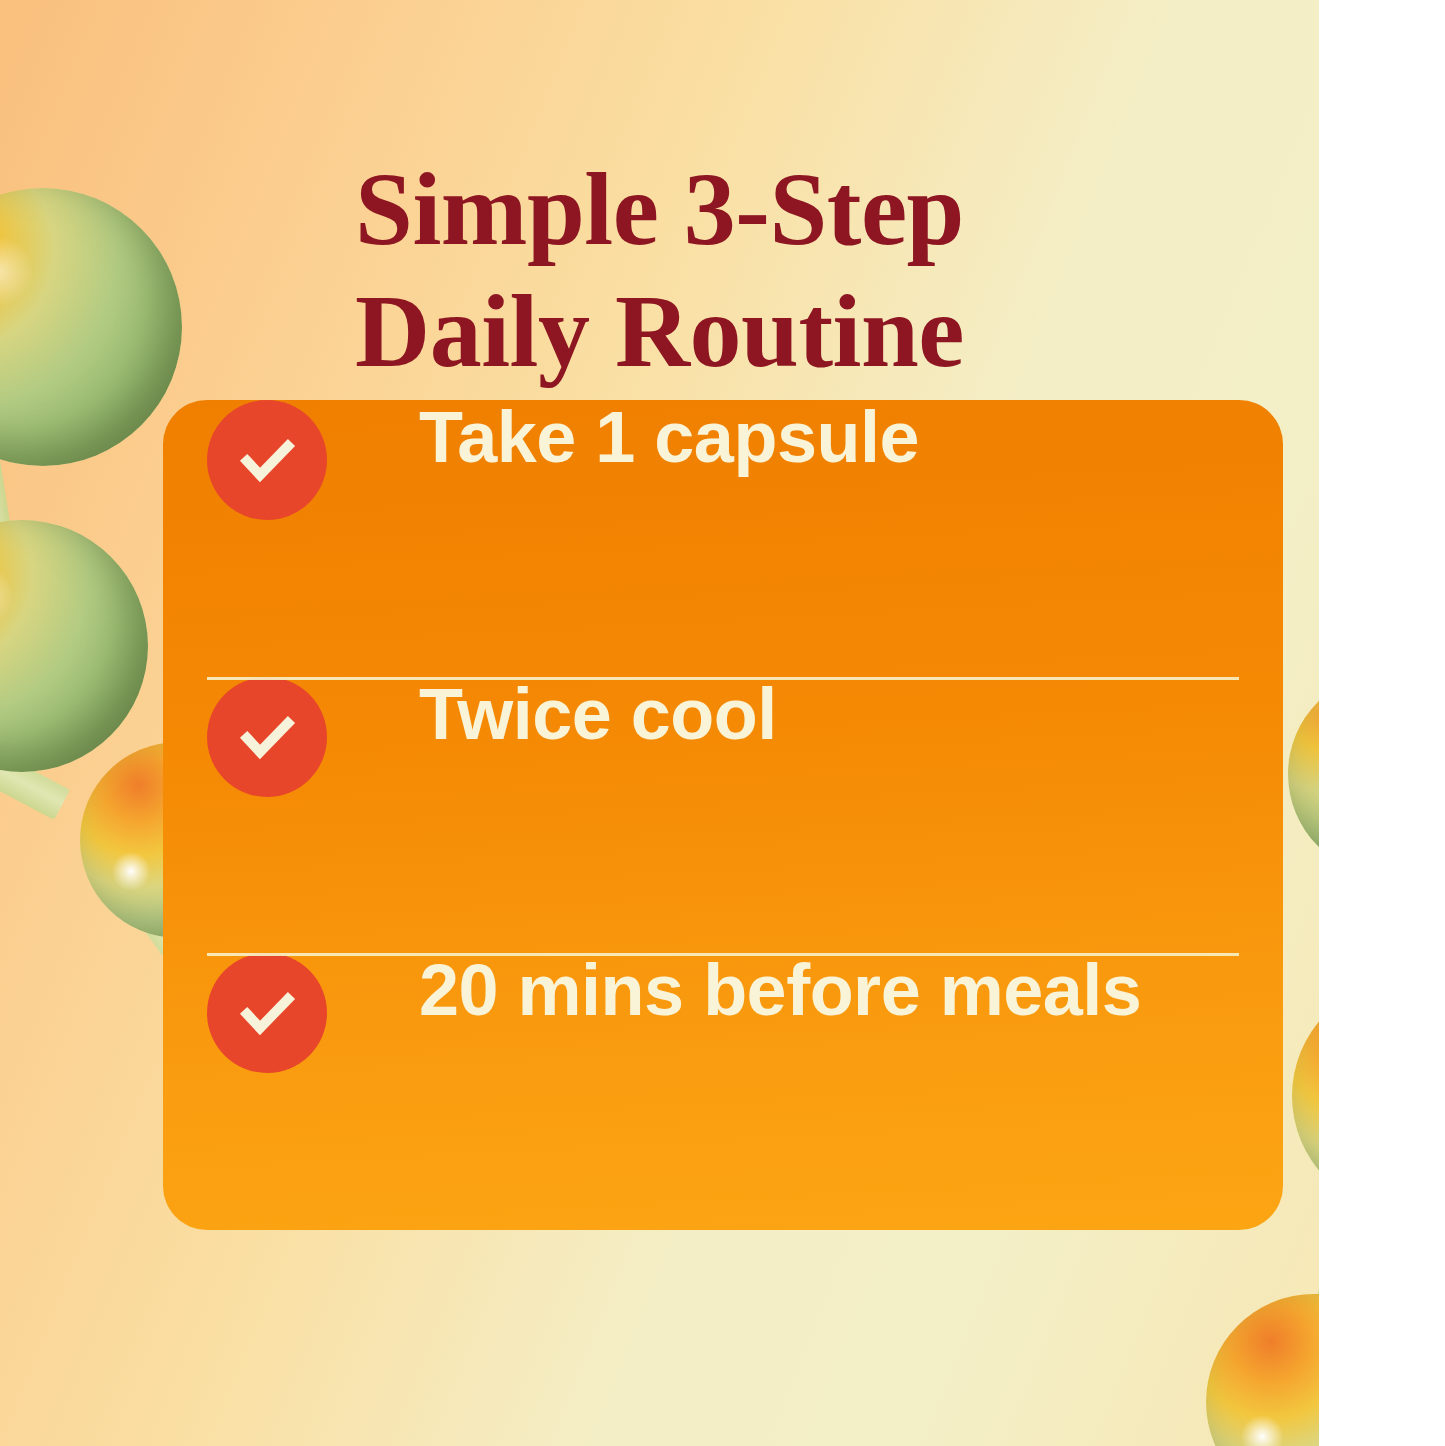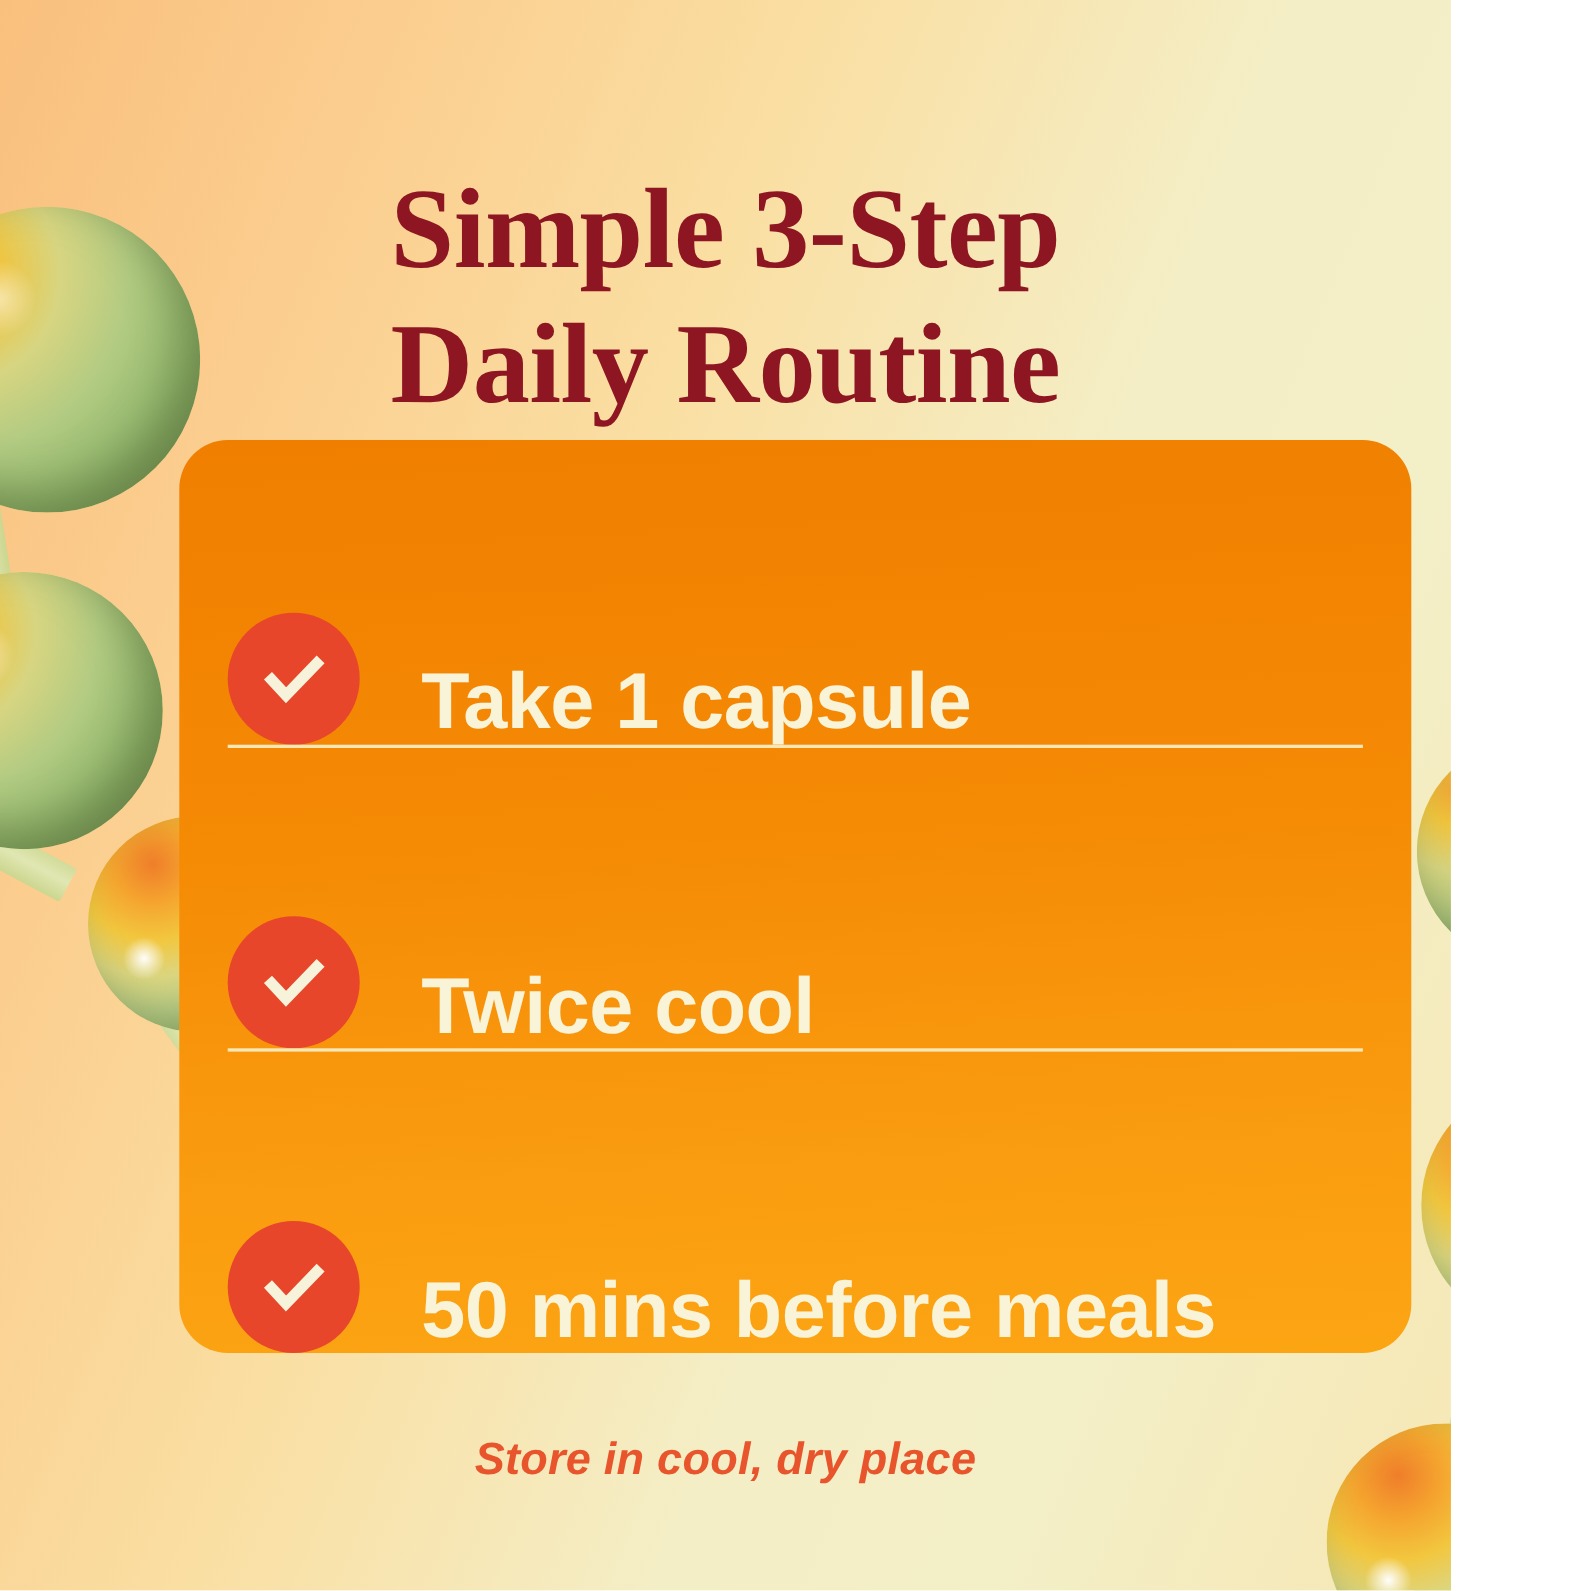--- a/index.html
+++ b/index.html
@@ -111,22 +111,22 @@
     border-radius: 44px;
     background: linear-gradient(177deg, #f07f00 0%, #f58a05 42%, #fa9d10 78%, #fca513 100%);
     box-sizing: border-box;
     padding: 0 44px;
     display: flex;
     flex-direction: column;
   }
   .routine-row {
     flex: 1 1 0;
     display: flex;
-    align-items: flex-end;
-    gap: 56px;
+    align-items: flex-start;
+    gap: 92px;
     position: relative;
   }
   .routine-row + .routine-row::before {
     content: "";
     position: absolute;
     left: 0;
     right: 0;
     top: 0;
     height: 3px;
     background: #f7efc4;
@@ -211,20 +211,19 @@
       </span>
       <span class="routine-label">Twice cool</span>
     </div>
 
     <div class="routine-row">
       <span class="check-badge">
         <svg width="72" height="72" viewBox="0 0 72 72" aria-hidden="true">
           <path d="M16 37 L29 51 L57 22" fill="none" stroke="#f7f2da" stroke-width="10" stroke-linecap="square" stroke-linejoin="miter"></path>
         </svg>
       </span>
-      <span class="routine-label">50 mins before meals</span>
+      <span class="routine-label">20 mins before meals</span>
     </div>
 
   </div>
 
-  <div class="storage-note">Store in cool, dry place</div>
 
 </div>
 
 </body></html>

